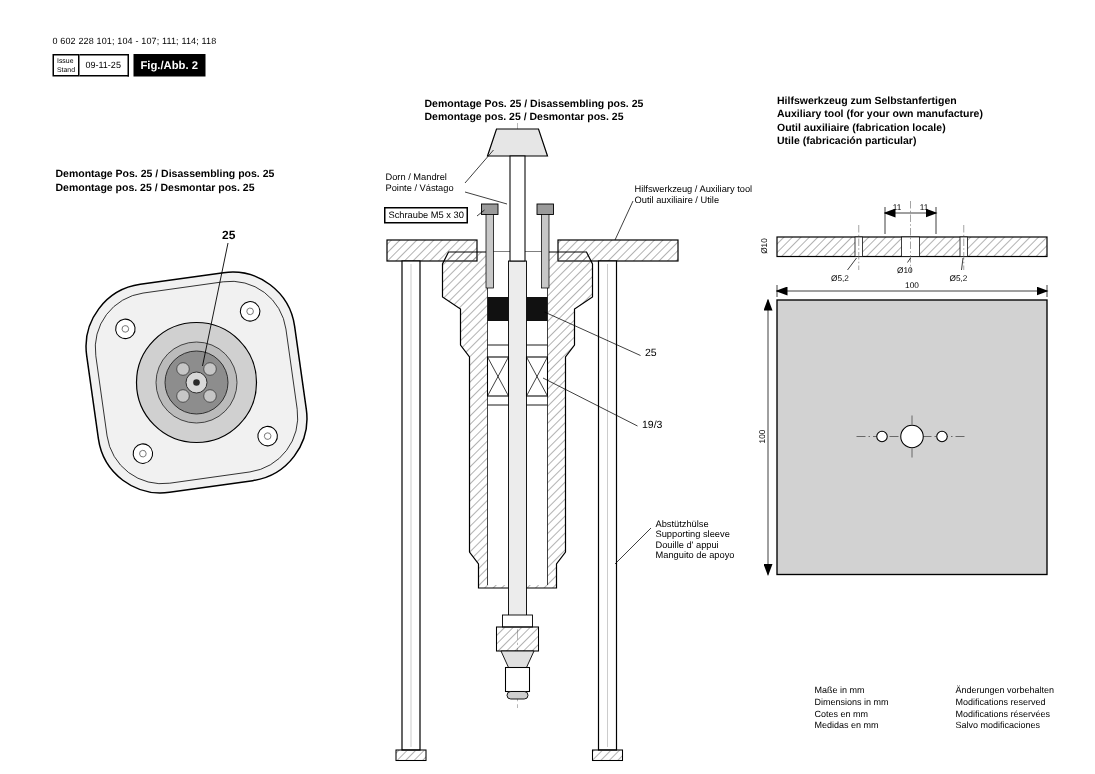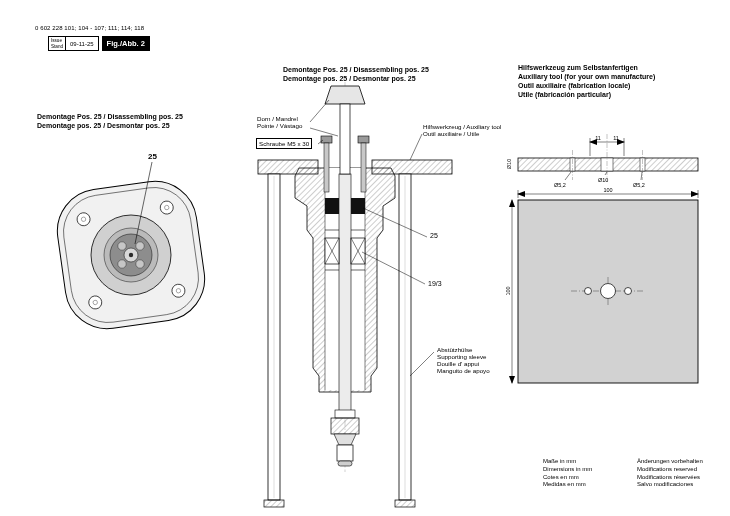--- a/index.html
+++ b/index.html
@@ -2,21 +2,21 @@
 <html><head>
 <meta charset="utf-8">
 <style>
   * { margin:0; padding:0; box-sizing:border-box; }
   body { background:#fff; font-family:"Liberation Sans", sans-serif; color:#000; }
   .page { position:relative; width:730px; height:516px; background:#fff; overflow:hidden; }
   .abs { position:absolute; }
   .svg-abs { position:absolute; }
 
   .part-numbers { left:35px; top:25px; font-size:6px; letter-spacing:0.1px; }
-  .issue-row { left:48px; top:36px; display:flex; align-items:stretch; height:15px; }
+  .issue-row { left:35px; top:36px; display:flex; align-items:stretch; height:15px; }
   .issue-cell { border:0.7px solid #000; font-size:4.6px; line-height:1.3; padding:1px 2px; display:flex; flex-direction:column; justify-content:center; }
   .date-cell { border:0.7px solid #000; border-left:none; font-size:6px; padding:0 4px; display:flex; align-items:center; }
   .fig-badge { background:#000; color:#fff; font-weight:bold; font-size:7.5px; padding:0 5px; margin-left:3px; display:flex; align-items:center; }
 
   .view-title { font-weight:bold; font-size:7px; line-height:1.28; white-space:nowrap; }
   .left-title  { left:37px;  top:113px; }
   .center-title{ left:283px; top:66px; }
   .right-title { left:518px; top:64px; }
 
   .anno { font-size:6.2px; line-height:1.15; white-space:nowrap; }

